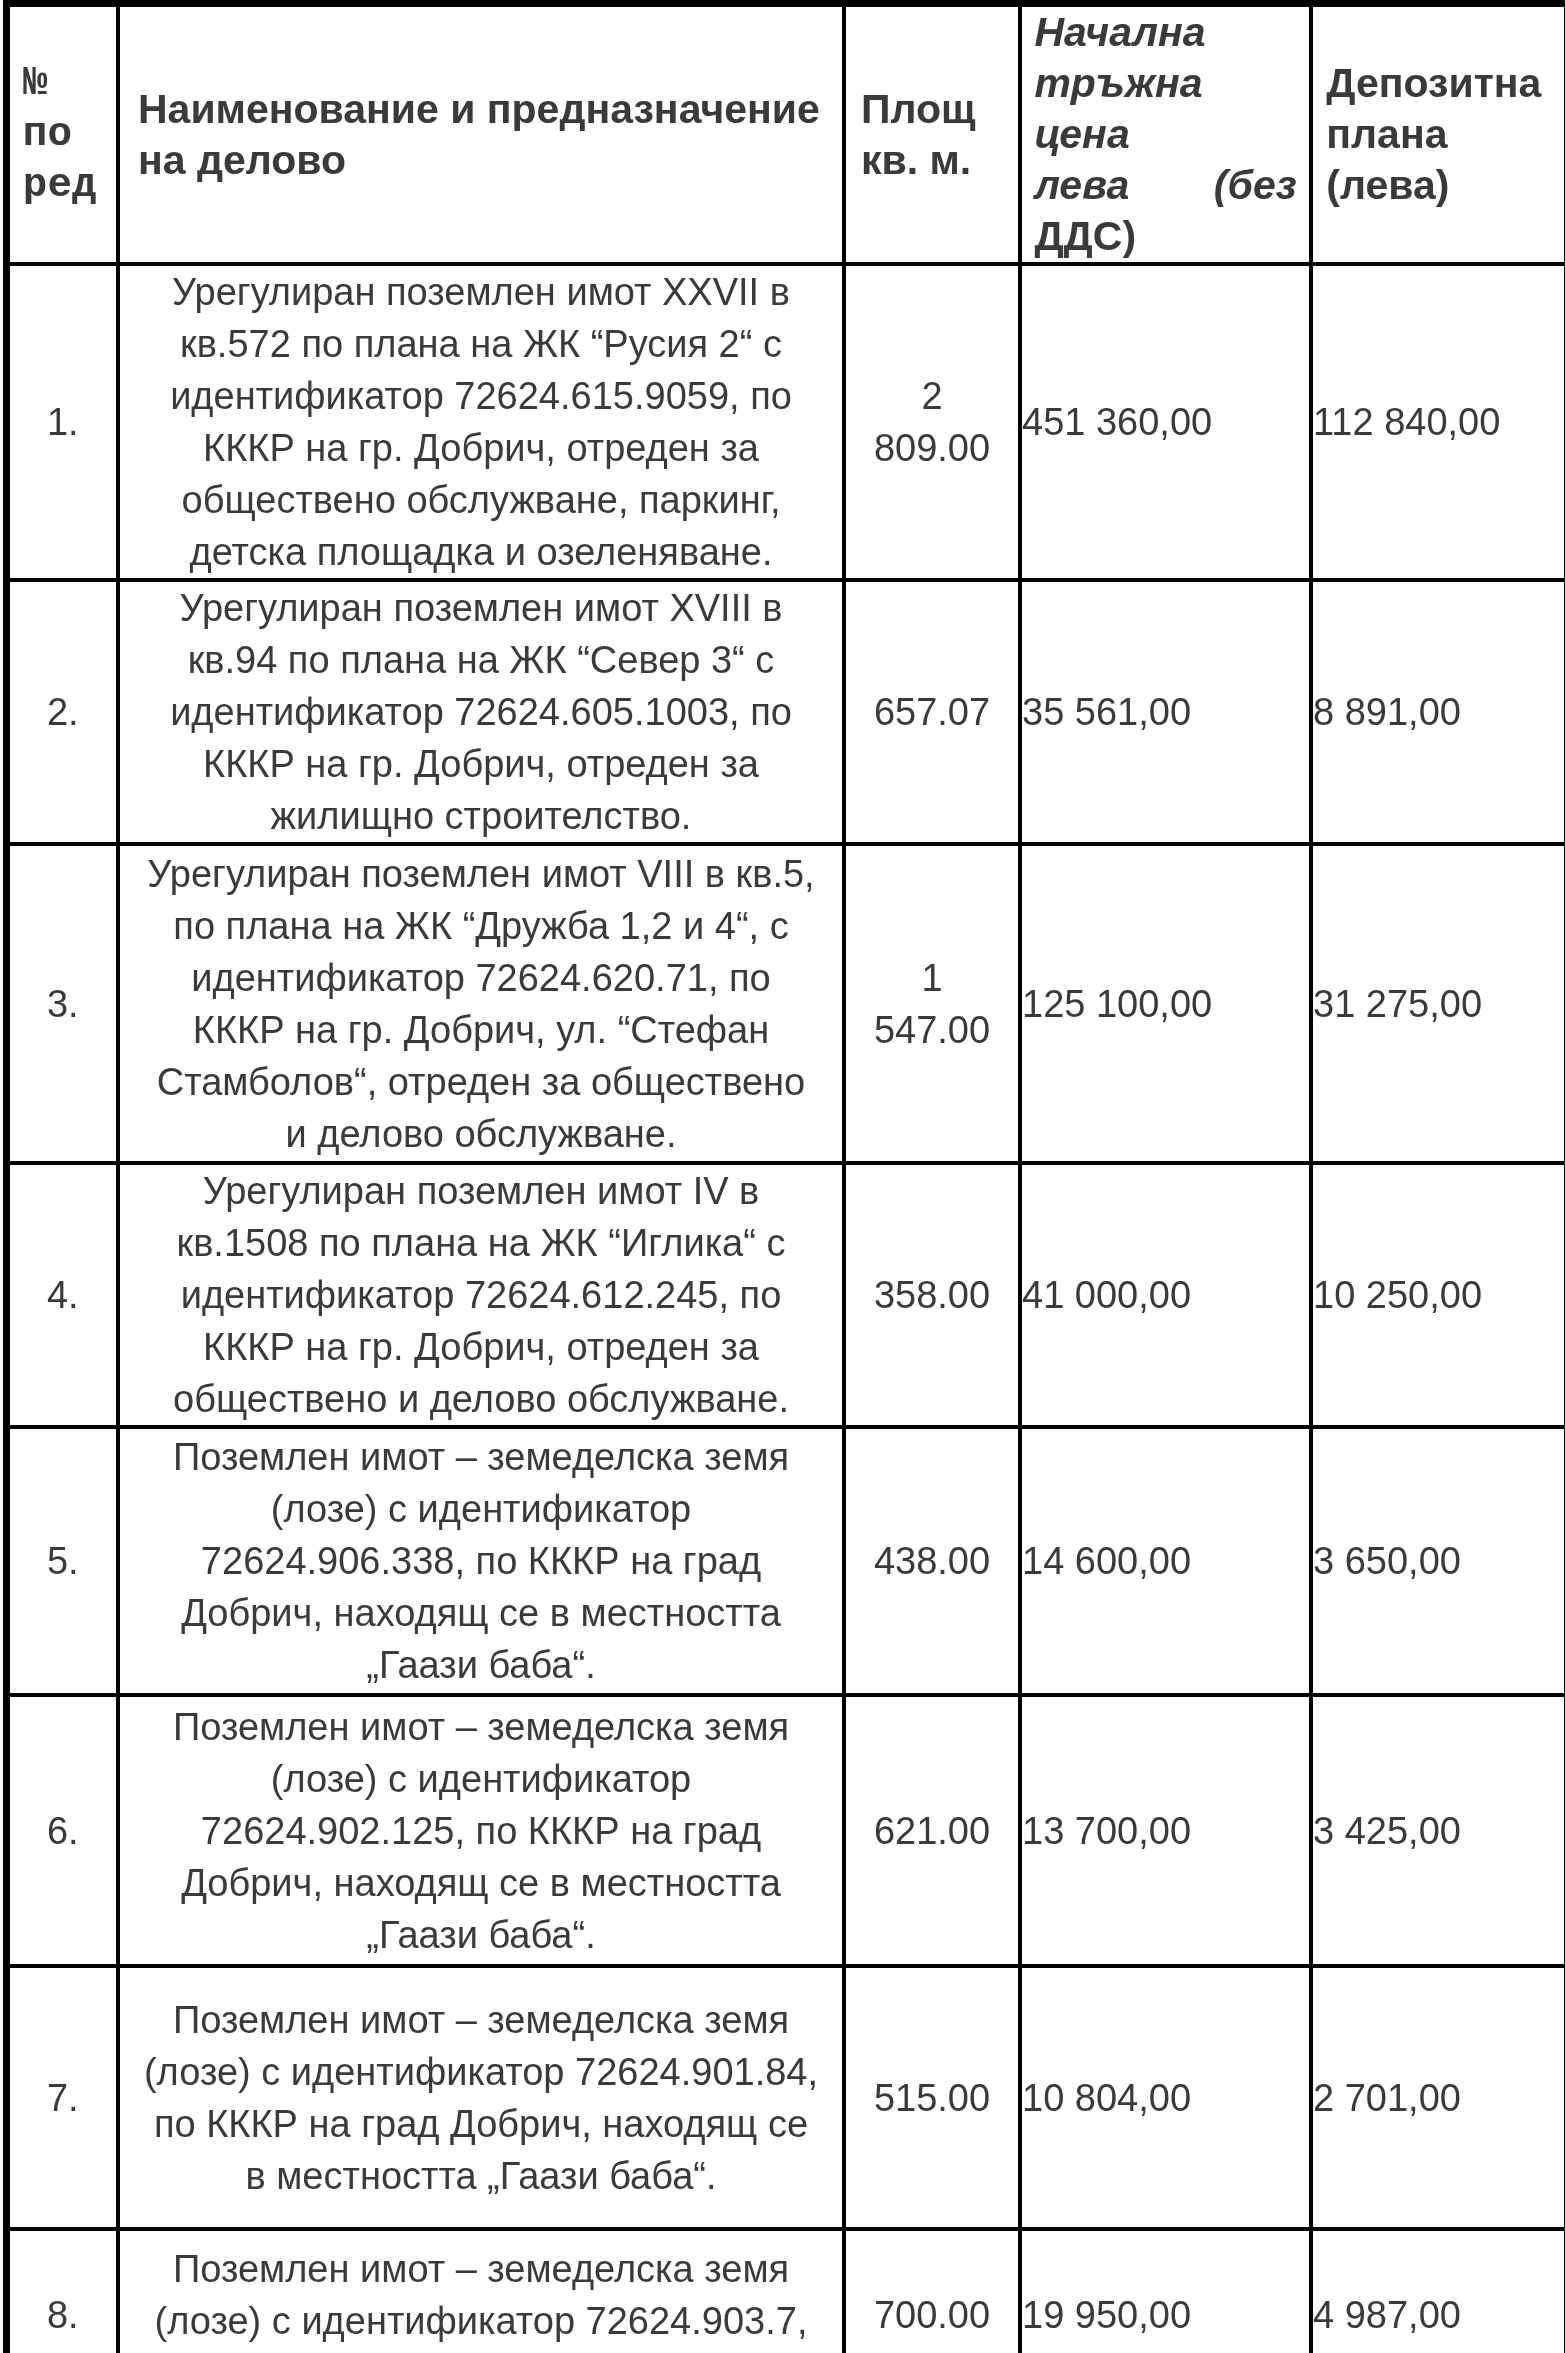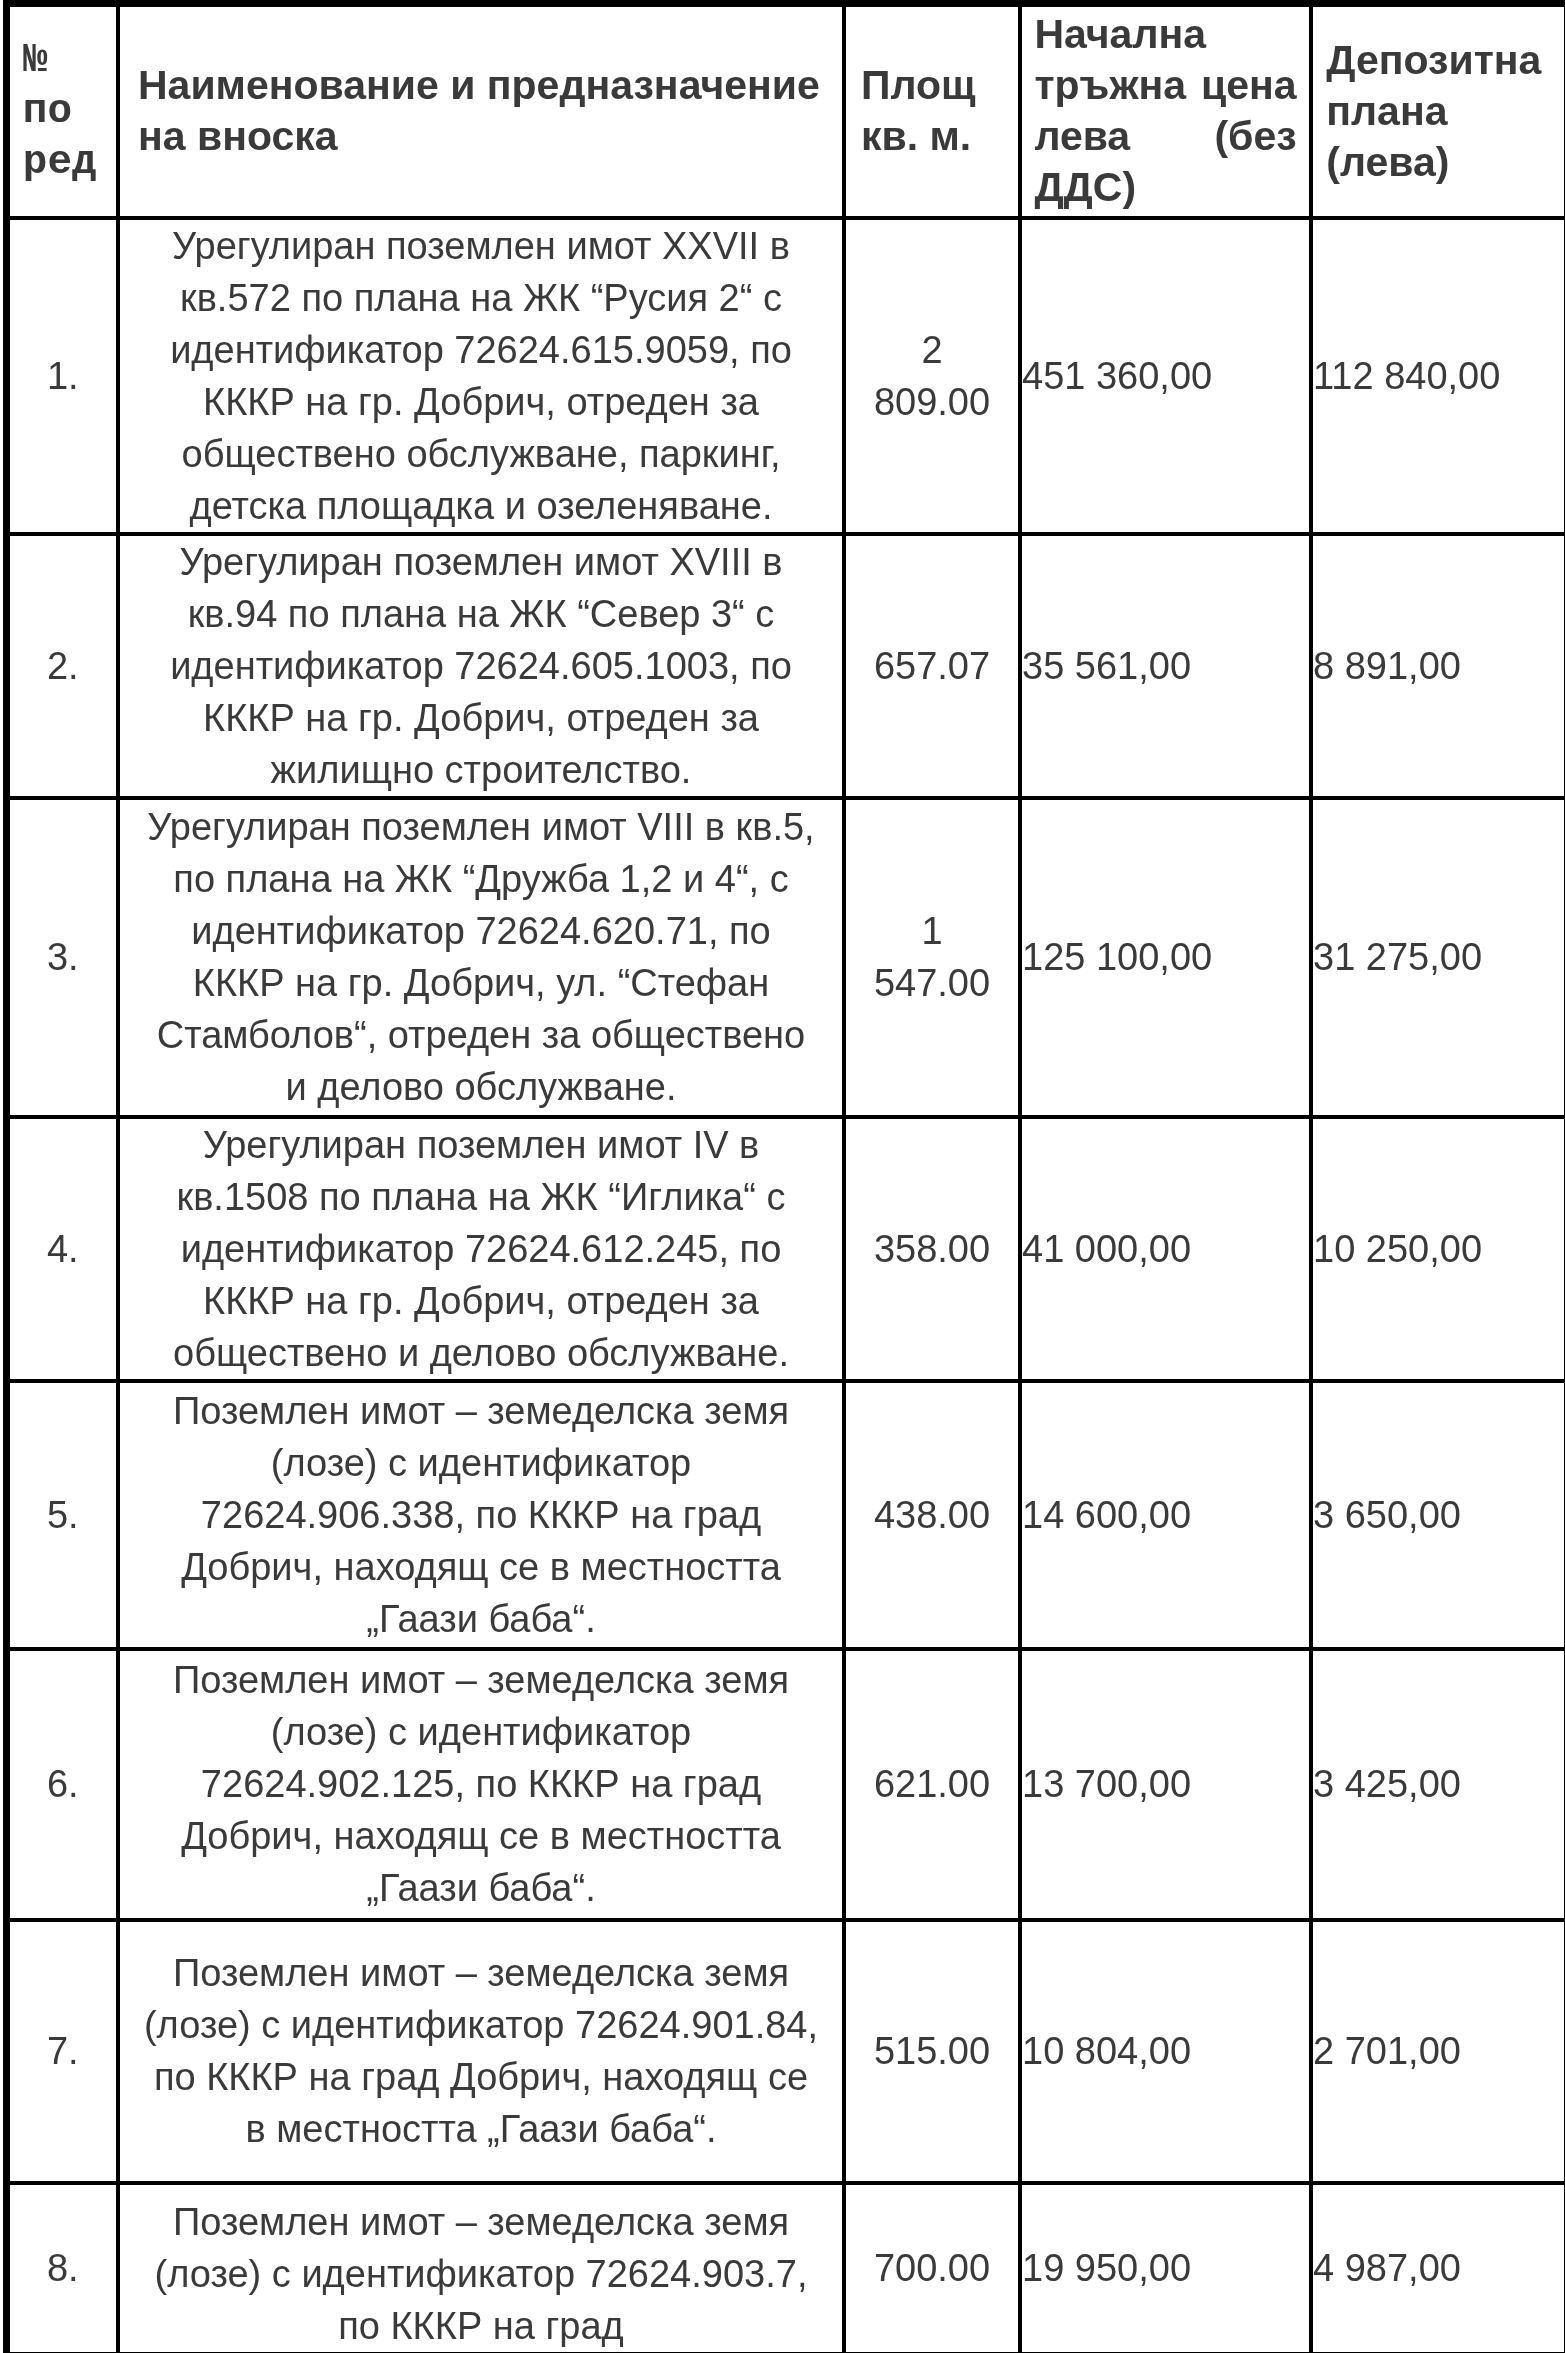--- a/index.html
+++ b/index.html
@@ -43,21 +43,21 @@
   tr.row-5    { height: 268px; }
   tr.row-6    { height: 271px; }
   tr.row-7    { height: 263px; }
   tr.row-8    { height: 170px; }
   
   .h-num   { padding-left: 13.3px; font-family: Liberation Mono, monospace; }
   .h-name  { padding: 0 18px; }
   .h-area  { padding-left: 15px; }
   .h-price { padding: 0 12.4px; }
   .h-dep   { padding-left: 13.3px; }
-  .jl { text-align: justify; text-align-last: justify; }
+  .jl { text-align: justify; text-align-last: justify; font-style: italic; }
   
   .c-num  { text-align: center; }
   .c-desc { text-align: center; padding: 0 21px; }
   .c-area { text-align: center; white-space: pre-line; }
   .c-price, .c-dep { text-align: left; }
   tr.row-8 .c-desc { vertical-align: top; padding-top: 11.6px; }
 </style>
 </head>
 <body>
 
@@ -68,21 +68,21 @@
     <col style="width:176px">
     <col style="width:291px">
     <col style="width:256px">
   </colgroup>
   <tbody>
     <tr class="hdr">
       <th class="h-num">
           <div>№ по ред</div>
         </th>
       <th class="h-name">
-          <div>Наименование и предназначение на вноска</div>
+          <div>Наименование и предназначение на делово</div>
         </th>
       <th class="h-area">
           <div>Площ кв. м.</div>
         </th>
       <th class="h-price">
         <div class="jl">Начална</div>
         <div class="jl">тръжна цена</div>
         <div class="jl">лева (без</div>
         <div>ДДС)</div>
       </th>

